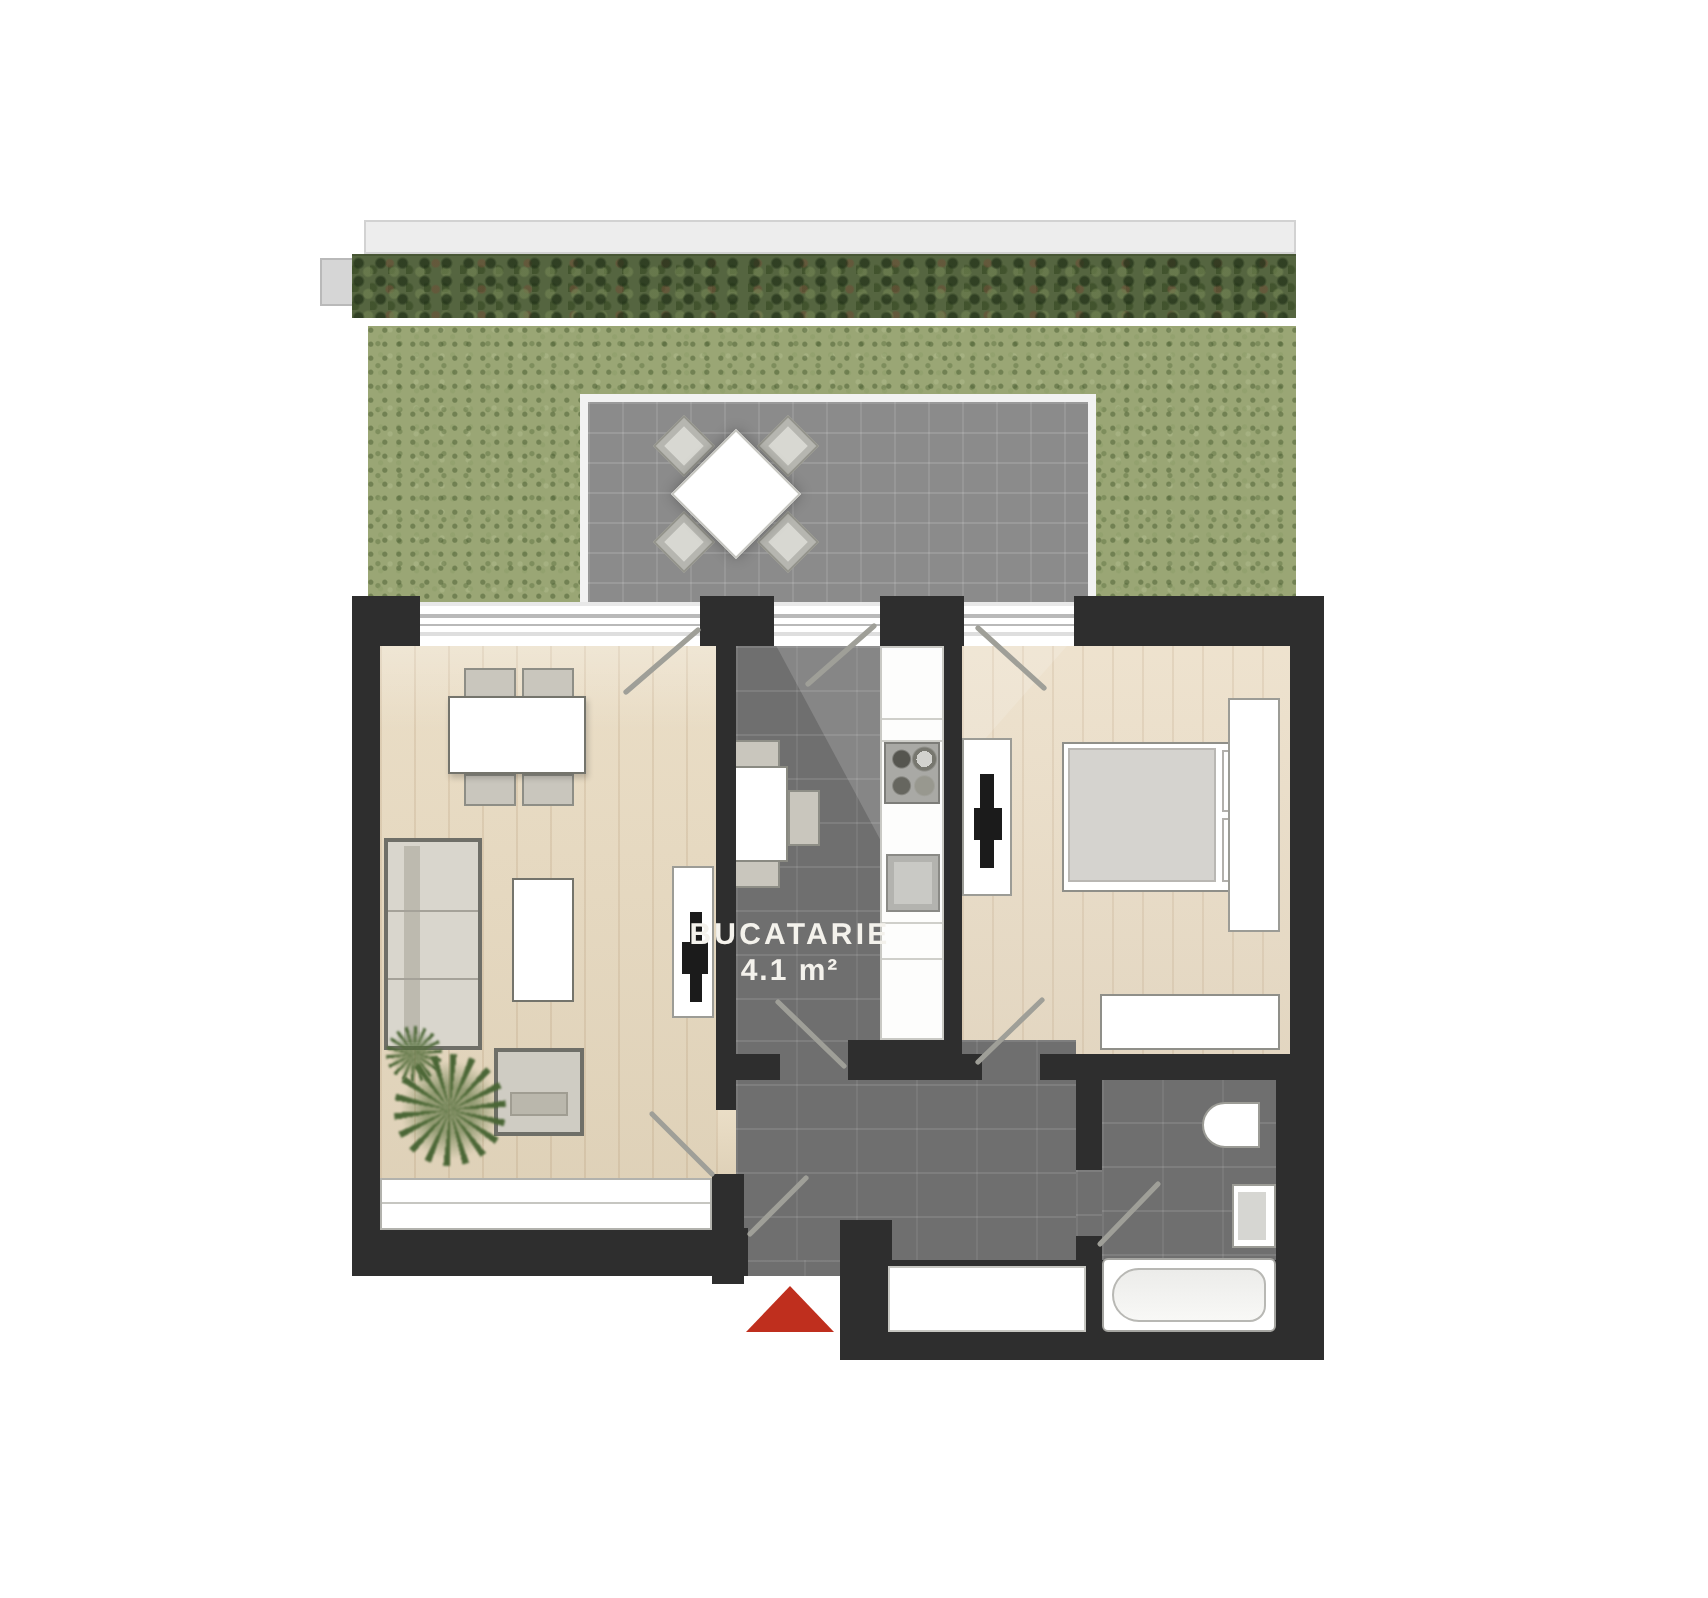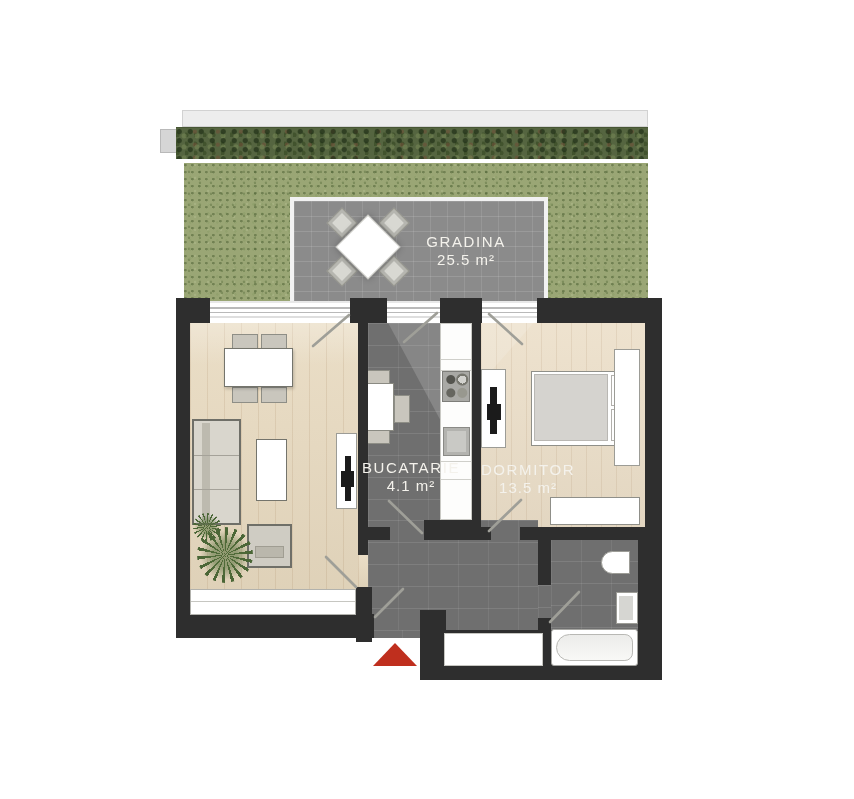--- a/index.html
+++ b/index.html
@@ -72,24 +72,20 @@
   <div class="abs grass" style="left:184px;top:163px;width:464px;height:140px;"></div>
 
   <div class="abs" style="left:290px;top:197px;width:258px;height:106px;background:#f2f2f2;"></div>
   <div class="abs terrtile" style="left:294px;top:201px;width:250px;height:102px;"></div>
   <div class="tchair" style="left:331px;top:212px;"></div>
   <div class="tchair" style="left:383px;top:212px;"></div>
   <div class="tchair" style="left:331px;top:260px;"></div>
   <div class="tchair" style="left:383px;top:260px;"></div>
   <div class="tdiamond" style="left:345px;top:224px;"></div>
 
-  <div class="label" style="left:406px;top:233px;">
-    <div>GRADINA</div>
-    <div class="area">25.5 m²</div>
-  </div>
 
   <div class="abs wood" style="left:190px;top:323px;width:168px;height:266px;"></div>
   <div class="abs tile" style="left:368px;top:323px;width:72px;height:204px;"></div>
   <div class="abs wood2" style="left:481px;top:323px;width:164px;height:204px;"></div>
   <div class="abs tile" style="left:368px;top:520px;width:170px;height:112px;"></div>
   <div class="abs tile" style="left:372px;top:630px;width:48px;height:8px;"></div>
   <div class="abs tile" style="left:551px;top:539px;width:87px;height:91px;"></div>
   <div class="abs tile" style="left:538px;top:585px;width:13px;height:33px;"></div>
   <div class="abs wood" style="left:358px;top:555px;width:10px;height:32px;"></div>
 
@@ -199,22 +195,18 @@
     <line x1="489" y1="314" x2="522" y2="344" stroke="#9f9f98" stroke-width="2.6" stroke-linecap="round"></line>
     <line x1="326" y1="557" x2="356" y2="587" stroke="#9f9f98" stroke-width="2.6" stroke-linecap="round"></line>
     <line x1="389" y1="501" x2="422" y2="533" stroke="#9f9f98" stroke-width="2.6" stroke-linecap="round"></line>
     <line x1="489" y1="531" x2="521" y2="500" stroke="#9f9f98" stroke-width="2.6" stroke-linecap="round"></line>
     <line x1="550" y1="622" x2="579" y2="592" stroke="#9f9f98" stroke-width="2.6" stroke-linecap="round"></line>
     <line x1="375" y1="617" x2="403" y2="589" stroke="#9f9f98" stroke-width="2.6" stroke-linecap="round"></line>
   </svg>
 
   <div class="abs" style="left:373px;top:643px;width:0;height:0;border-left:22px solid transparent;border-right:22px solid transparent;border-bottom:23px solid #bf2f1e;"></div>
 
-  <div class="label" style="left:351px;top:459px;">
+  <div class="label" style="left:335px;top:459px;font-weight:bold;">
     <div>BUCATARIE</div>
     <div class="area">4.1 m²</div>
   </div>
-  <div class="label" style="left:468px;top:461px;">
-    <div>DORMITOR</div>
-    <div class="area">13.5 m²</div>
-  </div>
 
 </div>
 
 </body></html>

